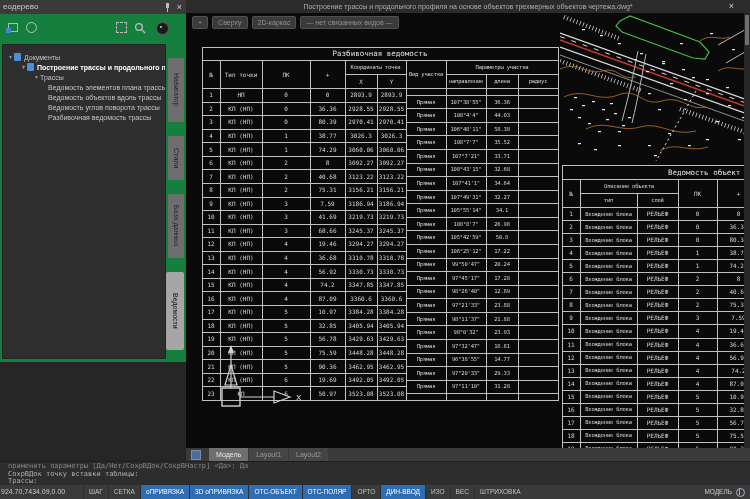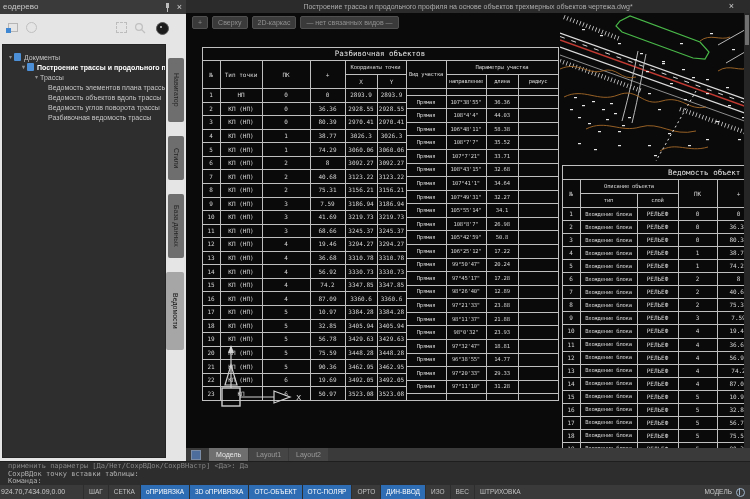--- a/index.html
+++ b/index.html
@@ -1,20 +1,20 @@
 <!DOCTYPE html>
 <html><head>
 <meta charset="utf-8">
 <style>
   html,body{margin:0;padding:0}
   body{width:750px;height:499px;background:#262626;font-family:"Liberation Sans",sans-serif;overflow:hidden;position:relative}
   #app{position:absolute;inset:0}
 
   
-  #left-panel{position:absolute;left:0;top:0;width:186px;height:461px;background:#e5e5e5}
+  #left-panel{position:absolute;left:0;top:0;width:186px;height:362px;background:#15803d}
   .panel-titlebar{position:absolute;left:0;top:0;right:0;height:14px;background:#3a3a3a;color:#c9c9c9;font-size:8px;line-height:14px;padding-left:3px}
   .pt-icons{position:absolute;right:4px;top:0;height:14px;display:flex;gap:6px;align-items:center}
   .pin-ic{width:7px;height:9px;position:relative}
   .pin-ic:before{content:"";position:absolute;left:2px;top:0;width:3px;height:5px;background:#bdbdbd}
   .pin-ic:after{content:"";position:absolute;left:3px;top:5px;width:1px;height:4px;background:#bdbdbd}
   .x-glyph{color:#d0d0d0;font-size:9px;line-height:9px}
   .panel-toolbar{position:absolute;left:0;top:20px;right:18px;height:18px}
   .tb-ic{position:absolute;top:2px;width:12px;height:12px}
   .ic-layers{left:6px}
   .ic-layers .sq1{position:absolute;left:2px;top:1px;width:8px;height:7px;border:1px solid #b5b5b5}
@@ -257,21 +257,21 @@
         <div class="tl" style="left: 372px; top: 34px; width: 1px; height: 354px;"></div>
         <div class="tl" style="left: 34px; top: 47px; width: 1px; height: 340px;"></div>
         <div class="tl" style="left: 76px; top: 47px; width: 1px; height: 340px;"></div>
         <div class="tl" style="left: 124px; top: 47px; width: 1px; height: 340px;"></div>
         <div class="tl" style="left: 159px; top: 47px; width: 1px; height: 340px;"></div>
         <div class="tl" style="left: 220px; top: 47px; width: 1px; height: 340px;"></div>
         <div class="tl" style="left: 260px; top: 47px; width: 1px; height: 340px;"></div>
         <div class="tl" style="left: 191px; top: 61px; width: 1px; height: 326px;"></div>
         <div class="tl" style="left: 300px; top: 61px; width: 1px; height: 326px;"></div>
         <div class="tl" style="left: 332px; top: 61px; width: 1px; height: 326px;"></div>
-        <div class="tc ttl" style="left: 16px; top: 34px; width: 356px; height: 13px;">Разбивочная объектов</div>
+        <div class="tc ttl" style="left: 16px; top: 34px; width: 356px; height: 13px;">Разбивочная ведомость</div>
         <div class="tc" style="left: 16px; top: 47px; width: 18px; height: 28px;">№</div>
         <div class="tc" style="left: 34px; top: 47px; width: 42px; height: 28px;">Тип точки</div>
         <div class="tc" style="left: 76px; top: 47px; width: 48px; height: 28px;">ПК</div>
         <div class="tc" style="left: 124px; top: 47px; width: 35px; height: 28px;">+</div>
         <div class="tc small" style="left: 159px; top: 47px; width: 61px; height: 14px;">Координаты точки</div>
         <div class="tc" style="left: 159px; top: 61px; width: 32px; height: 14px;">X</div>
         <div class="tc" style="left: 191px; top: 61px; width: 29px; height: 14px;">Y</div>
         <div class="tc small" style="left: 220px; top: 47px; width: 40px; height: 28px;">Вид участка</div>
         <div class="tc small" style="left: 260px; top: 47px; width: 112px; height: 14px;">Параметры участка</div>
         <div class="tc small" style="left: 260px; top: 61px; width: 40px; height: 14px;">направление</div>
@@ -654,21 +654,21 @@
   <div class="layout-bar" id="layout-bar">
     <span class="sheet-ic"></span>
   <div class="lt active">Модель</div>
       <div class="lt">Layout1</div>
       <div class="lt">Layout2</div>
     </div>
 
   <div id="command-area">
       <div class="cmd-line dim">применить параметры [Да/Нет/СохрВДок/СохрВНастр] &lt;Да&gt;:  Да</div>
       <div class="cmd-line">СохрВДок точку вставки таблицы:</div>
-      <div class="cmd-line">Команда:</div>
+      <div class="cmd-line">Трассы:</div>
     </div>
 
   <div id="status-bar">
     <span class="sb-coords">924.70,7434.09,0.00</span>
     <span id="sb-buttons" style="display:flex">
         <div class="sb-btn">ШАГ</div>
         <div class="sb-btn">СЕТКА</div>
         <div class="sb-btn active">оПРИВЯЗКА</div>
         <div class="sb-btn active">3D оПРИВЯЗКА</div>
         <div class="sb-btn active">ОТС-ОБЪЕКТ</div>

